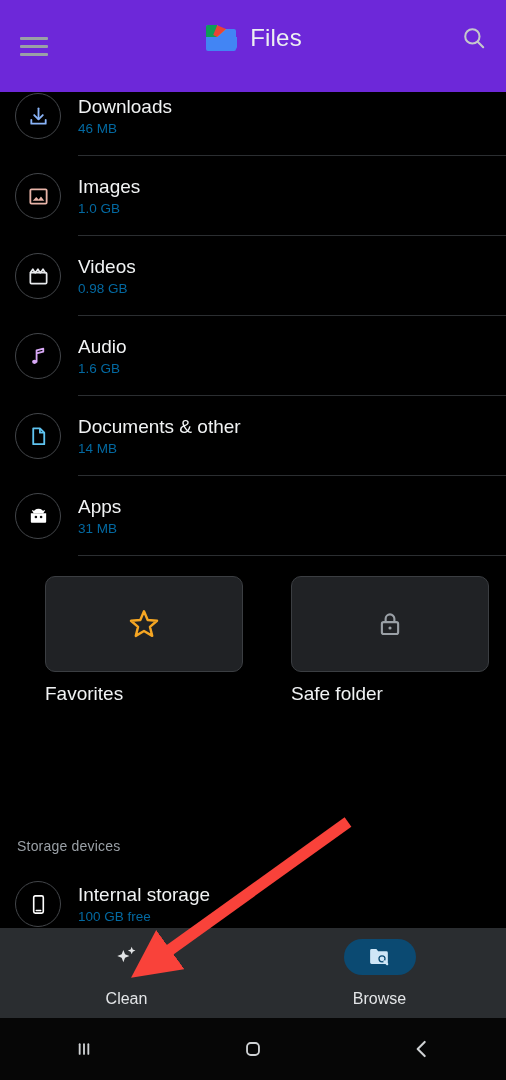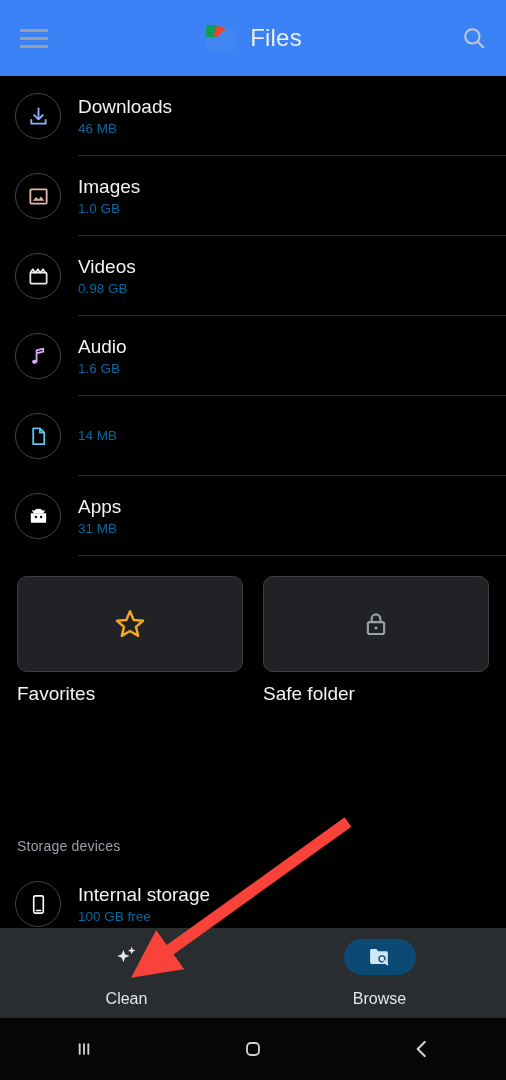--- a/index.html
+++ b/index.html
@@ -6,22 +6,22 @@
   html, body {
     width:506px; height:1080px;
     background:#000;
     font-family:"Liberation Sans", sans-serif;
     overflow:hidden;
   }
   #phone { position:relative; width:506px; height:1080px; background:#000; overflow:hidden; }
 
   
   .appbar{
-    position:absolute; top:0; left:0; width:506px; height:76px;
-    background:#3b82f6;
+    position:absolute; top:0; left:0; width:506px; height:92px;
+    background:#6d28d9;
     display:flex; align-items:center;
   }
   .hamburger{
     width:56px; height:56px; margin-left:6px;
     display:flex; flex-direction:column; align-items:center; justify-content:center; gap:5px;
     cursor:pointer;
   }
   .hamburger span{ display:block; width:28px; height:3px; border-radius:1px; background:#9aa0a6; }
   .appbar-center{
     position:absolute; left:0; right:0; top:0; height:76px;
@@ -60,21 +60,21 @@
   }
   .section-title{ font-size:14px; color:#9aa0a6; margin-left:17px; letter-spacing:.2px; }
   .overflow-btn{
     position:absolute; right:22px; top:50%; transform:translateY(-50%);
     width:26px; height:34px; display:flex; flex-direction:column;
     align-items:center; justify-content:center; gap:4px; cursor:pointer;
   }
   .overflow-btn i{ width:4px; height:4px; border-radius:50%; background:#c5c8cb; display:block; }
 
   .collections{ display:flex; gap:20px; padding:0 17px; }
-  .coll-item{ width:231px; cursor:pointer; }
+  .coll-item{ width:231px; cursor:pointer;margin-left:28px; }
   .coll-card{
     height:96px; border-radius:10px;
     background:#202225; border:1px solid #3b3e42;
     display:flex; align-items:center; justify-content:center;
   }
   .coll-label{ font-size:19px; color:#f1f3f4; margin-top:11px; }
 
   
   .storage-head{ height:52px; display:flex; align-items:flex-end; padding-bottom:10px; }
   .storage-head .section-title{ margin-left:17px; }
@@ -199,20 +199,21 @@
     </div>
 
     <div class="cat-row">
       <div class="cat-icon">
         <svg width="23" height="23" viewBox="0 0 24 24" fill="none" stroke="#5fc3f0" stroke-width="1.9" stroke-linejoin="round">
           <path d="M6.5 3.5 h7 l4.5 4.5 v12 h-11.5 z"></path>
             <polyline points="13.5,3.5 13.5,8 18,8"></polyline>
         </svg>
       </div>
       <div class="cat-text">
+        <div class="cat-name">Documents &amp; other</div>
         <div class="cat-size">14 MB</div>
       </div>
       <div class="cat-divider"></div>
     </div>
 
     <div class="cat-row">
       <div class="cat-icon">
         <svg width="23" height="23" viewBox="0 0 24 24">
           <path d="M4 8.5 h16 v9 a1 1 0 0 1 -1 1 h-14 a1 1 0 0 1 -1 -1 z" fill="#ffffff"></path>
           <path d="M6.5 8.5 a5.5 4.5 0 0 1 11 0 z" fill="#ffffff"></path>

